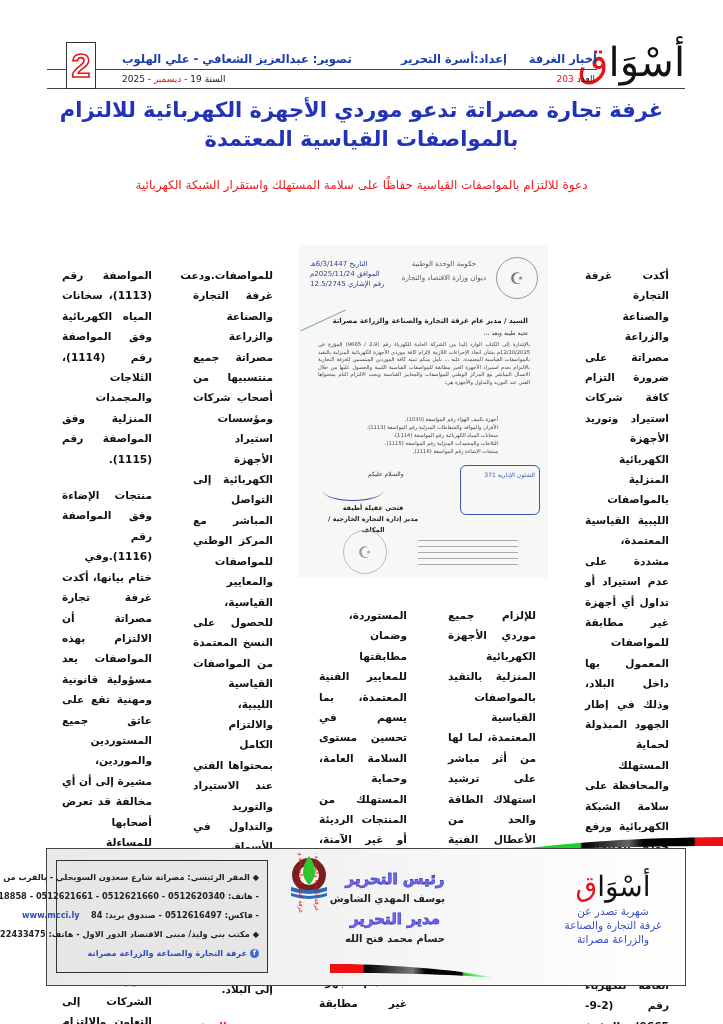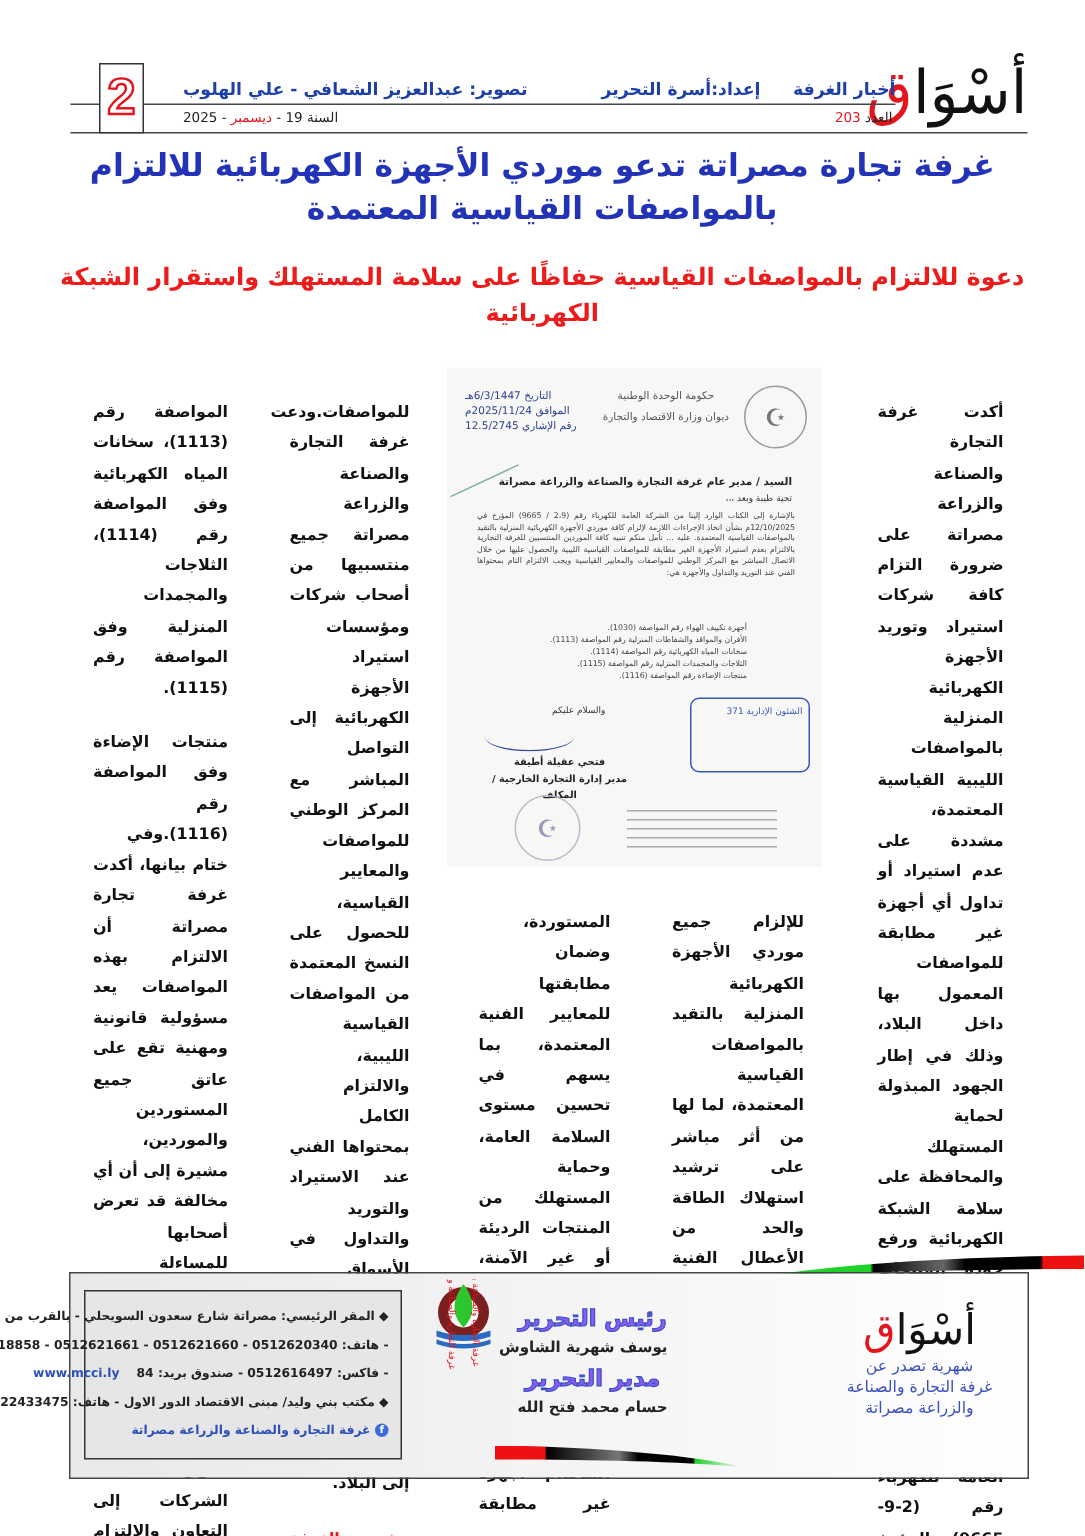--- a/index.html
+++ b/index.html
@@ -17,21 +17,21 @@
   .rule2 { position: absolute; left: 0; right: 0; top: 46px; border-top: 1.5px solid #444; }
   .issue { position: absolute; right: 90px; top: 32px; font-size: 9px; color: #222; white-space: nowrap; }
   .issue .num { color: #e3141c; }
   .date { position: absolute; left: 75px; top: 32px; font-size: 9px; color: #222; white-space: nowrap; direction: rtl; }
   .date .red { color: #e3141c; }
   .pagebox { position: absolute; left: 19px; top: 0; width: 30px; height: 47px; border: 1.5px solid #333; background: #fff; display: flex; align-items: center; justify-content: center; }
   .pagebox span { font-size: 34px; font-weight: bold; color: #fff; -webkit-text-stroke: 1.6px #e3141c; font-family: "Liberation Sans", sans-serif; }
 
   
   .headline { position: absolute; left: 40px; width: 643px; top: 96px; text-align: center; font-size: 21px; font-weight: bold; line-height: 29px; color: #2233b8; }
-  .subheadline { position: absolute; left: 40px; width: 643px; top: 173px; text-align: center; font-size: 16px; font-weight: bold; line-height: 24px; color: #ee1b1b; }
+  .subheadline { position: absolute; left: 40px; width: 643px; top: 173px; text-align: center; font-size: 12px; font-weight: normal; line-height: 24px; color: #ee1b1b; }
 
   
   .col { position: absolute; font-size: 10.6px; font-weight: bold; line-height: 20.4px; text-align: justify; text-align-last: justify; color: #111; }
   .col p { margin: 16px; }
   .col p.last { text-align-last: right; }
   .col .hl { color: #ee1b1b; }
   .col-1 { right: 38px; top: 249px; width: 116px; }
   .col-4 { left: 177px; top: 249px; width: 112px; }
   .col-5 { left: 46px; top: 249px; width: 122px; }
   .col-2 { left: 432px; top: 589px; width: 120px; }
@@ -208,21 +208,21 @@
   <circle cx="24" cy="22" r="10" fill="#fff"></circle>
   <path d="M24,3 C16,14 16,24 24,32 C32,24 32,14 24,3 Z" fill="#2ec62e"></path>
   <path d="M6,34 Q24,40 42,34 L42,38 Q24,44 6,38 Z" fill="#2a6bc0"></path>
   <path d="M6,40 Q24,46 42,40 L42,43 Q24,49 6,43 Z" fill="#2a6bc0"></path>
   <text x="16" y="60" font-size="6" fill="#e3141c" writing-mode="tb">غرفة التجارة والصناعة والزراعة مصراتة</text>
   <text x="32" y="58" font-size="6" fill="#e3141c" writing-mode="tb">غرفة التجارة والصناعة والزراعة مصراتة</text>
 </svg>
 
 <div class="editors">
   <div class="role">رئيس التحرير</div>
-  <div class="name">يوسف شهرية الشاوش</div>
+  <div class="name">يوسف المهدي الشاوش</div>
   <div class="role">مدير التحرير</div>
   <div class="name">حسام محمد فتح الله</div>
 </div>
 
 <div class="brand">
   <div class="logo2">أسْوَا<span class="red">ق</span></div>
   <div class="tag">شهرية تصدر عن</div>
   <div class="tag">غرفة التجارة والصناعة</div>
   <div class="tag">والزراعة مصراتة</div>
 </div>

